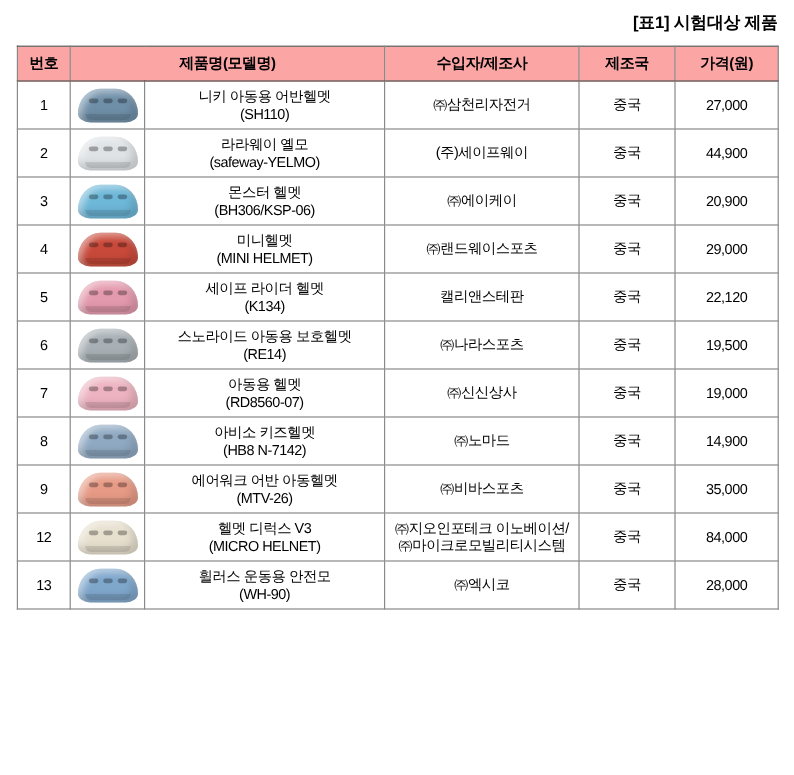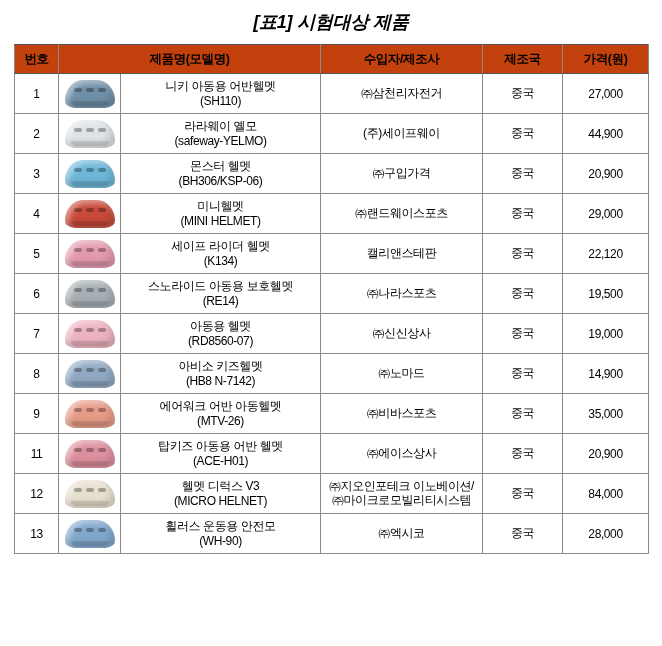--- a/index.html
+++ b/index.html
@@ -15,44 +15,43 @@
     overflow: hidden;
   }
   .page {
     width: 662px;
     height: 646px;
     position: relative;
     box-sizing: border-box;
     padding: 8px 14px 0 14px;
   }
   .doc-title {
-    text-align: center;
-    font-size: 18px;
+    text-align: right;
+    font-size: 14px;
     font-weight: bold;
     letter-spacing: -0.2px;
     margin: 2px 0 10px 0;
-    font-style: italic;
   }
   table.product-table {
     border-collapse: collapse;
     width: 634px;
     table-layout: fixed;
     border: 1.3px solid #555;
   }
   table.product-table th,
   table.product-table td {
     border: 1px solid #8a8a8a;
     text-align: center;
     vertical-align: middle;
     font-size: 12px;
     letter-spacing: -0.4px;
     padding: 2px 2px;
   }
   table.product-table thead th {
-    background: #c2410c;
+    background: #fca5a5;
     font-weight: bold;
     height: 24px;
     font-size: 12.5px;
     border-top: 1.3px solid #555;
     border-bottom: 1.3px solid #555;
   }
   col.c-no     { width: 44px; }
   col.c-img    { width: 62px; }
   col.c-name   { width: 200px; }
   col.c-maker  { width: 162px; }
@@ -183,21 +182,21 @@
           <td class="img-cell">
             <div class="helmet-wrap">
               <div class="helmet" style="background: rgb(109, 183, 216);">
                 <span class="vent v1"></span>
                 <span class="vent v2"></span>
                 <span class="vent v3"></span>
               </div>
             </div>
           </td>
           <td class="name-cell"><span>몬스터 헬멧</span><span class="model">(BH306/KSP-06)</span></td>
-          <td class="maker-cell">㈜구입가격</td>
+          <td class="maker-cell">㈜에이케이</td>
           <td class="origin-cell">중국</td>
           <td class="price-cell">20,900</td>
         </tr>
         <tr>
           <td class="no-cell">4</td>
           <td class="img-cell">
             <div class="helmet-wrap">
               <div class="helmet" style="background: rgb(200, 73, 58);">
                 <span class="vent v1"></span>
                 <span class="vent v2"></span>
@@ -284,36 +283,20 @@
                 <span class="vent v3"></span>
               </div>
             </div>
           </td>
           <td class="name-cell"><span>에어워크 어반 아동헬멧</span><span class="model">(MTV-26)</span></td>
           <td class="maker-cell">㈜비바스포츠</td>
           <td class="origin-cell">중국</td>
           <td class="price-cell">35,000</td>
         </tr>
         <tr>
-          <td class="no-cell">11</td>
-          <td class="img-cell">
-            <div class="helmet-wrap">
-              <div class="helmet" style="background: rgb(221, 143, 157);">
-                <span class="vent v1"></span>
-                <span class="vent v2"></span>
-                <span class="vent v3"></span>
-              </div>
-            </div>
-          </td>
-          <td class="name-cell"><span>탑키즈 아동용 어반 헬멧</span><span class="model">(ACE-H01)</span></td>
-          <td class="maker-cell">㈜에이스상사</td>
-          <td class="origin-cell">중국</td>
-          <td class="price-cell">20,900</td>
-        </tr>
-        <tr>
           <td class="no-cell">12</td>
           <td class="img-cell">
             <div class="helmet-wrap">
               <div class="helmet" style="background: rgb(232, 224, 207);">
                 <span class="vent v1"></span>
                 <span class="vent v2"></span>
                 <span class="vent v3"></span>
               </div>
             </div>
           </td>

